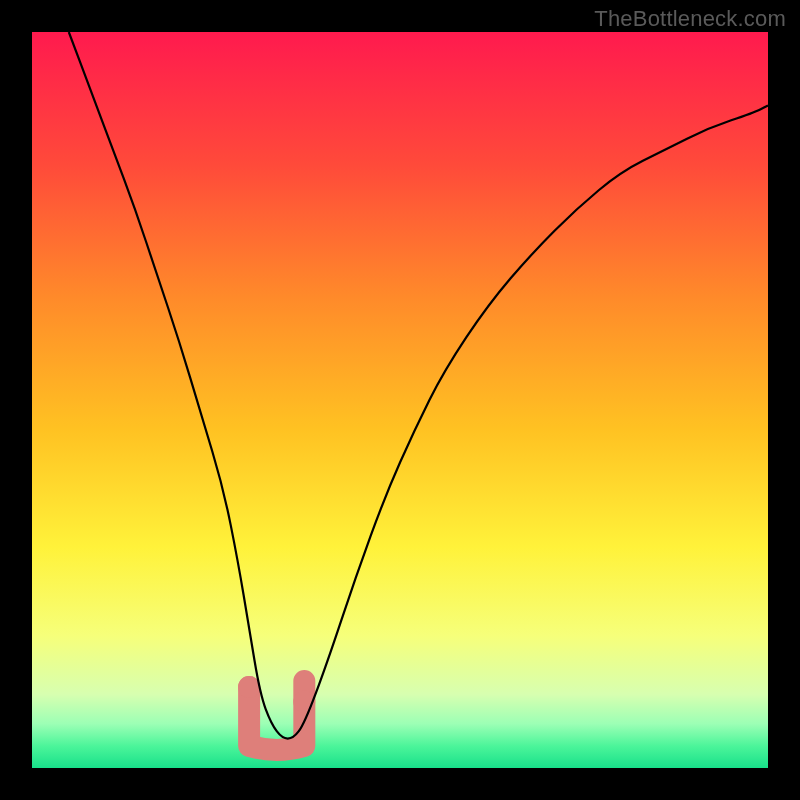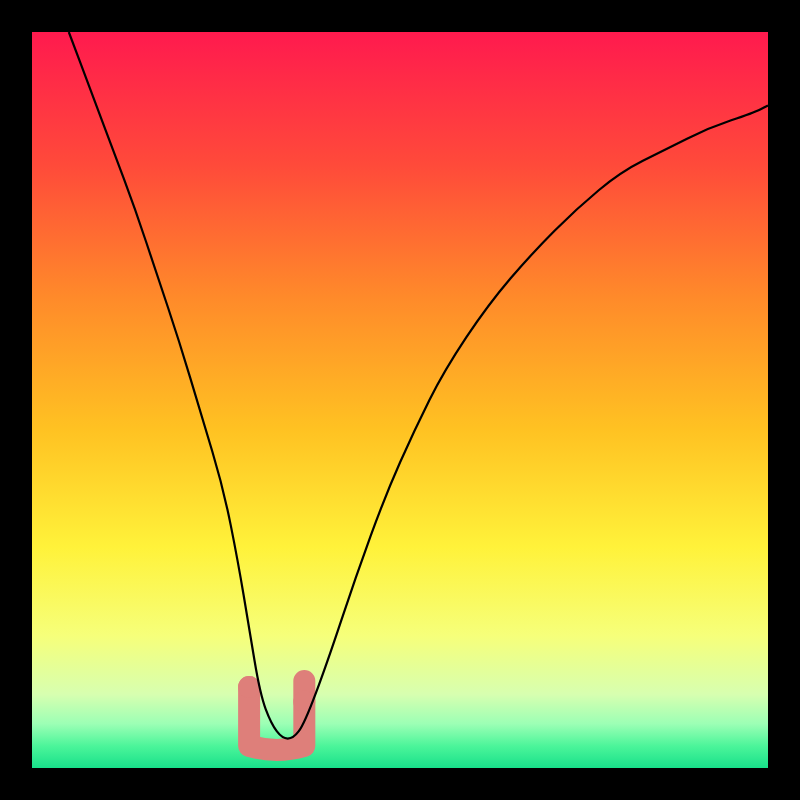--- a/index.html
+++ b/index.html
@@ -33,20 +33,21 @@
     letter-spacing: 0.2px;
   }
   svg {
     display: block;
   }
 </style>
 </head>
 <body>
 
 <div class="container">
+  <div class="watermark">TheBottleneck.com</div>
   <div class="chart-area">
     <svg id="chart-svg" width="736" height="736" viewBox="0 0 736 736">
         <defs>
           <linearGradient id="bg-grad" x1="0" y1="0" x2="0" y2="1">
             <stop offset="0%" stop-color="#ff1a4e"></stop>
             <stop offset="18%" stop-color="#ff4a3a"></stop>
             <stop offset="36%" stop-color="#ff8a2a"></stop>
             <stop offset="54%" stop-color="#ffc222"></stop>
             <stop offset="70%" stop-color="#fff23a"></stop>
             <stop offset="82%" stop-color="#f6ff7a"></stop>

